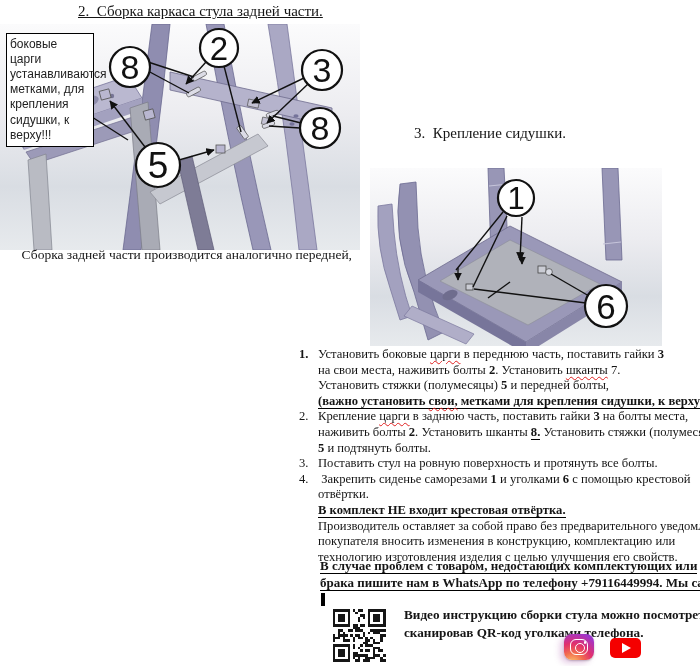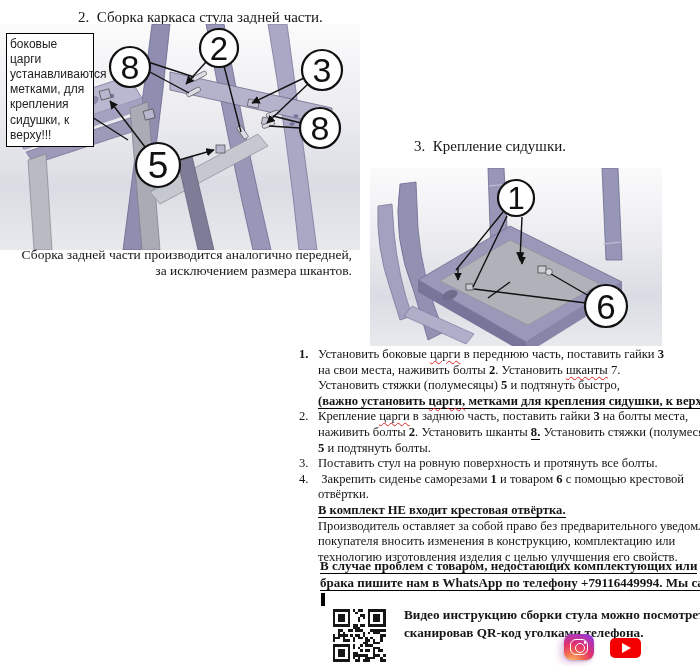--- a/index.html
+++ b/index.html
@@ -1,20 +1,20 @@
 <!DOCTYPE html>
 <html><head>
 <meta charset="utf-8">
 <style>
   html,body{margin:0;padding:0;background:#fff;}
   .page{position:relative;width:700px;height:666px;background:#ffffff;overflow:hidden;
         font-family:"Liberation Serif",serif;color:#151515;}
   .title{position:absolute;font-size:15px;white-space:nowrap;}
-  .t2{left:78px;top:9px;}
-  .t3{left:414px;top:138px;text-align:center;}
+  .t2{left:78px;top:3px;text-decoration:underline;}
+  .t3{left:414px;top:125px;text-align:center;}
   .diagram{position:absolute;background:linear-gradient(180deg,#fbfbfc 0%,#ececf0 40%,#d9dde3 72%,#e7eaed 100%);}
   .d1{left:0;top:24px;width:360px;height:226px;}
   .d2{left:370px;top:168px;width:292px;height:178px;}
   .callout{position:absolute;left:6px;top:9px;width:80px;background:#fff;border:1.6px solid #000;
            font-family:"Liberation Sans",sans-serif;font-size:12px;line-height:1.26;padding:3px 3px;color:#222;}
   .note{position:absolute;left:0;top:247px;width:352px;text-align:right;font-size:13.5px;line-height:15.5px;}
   .list{position:absolute;left:296px;top:347px;width:408px;font-size:12.6px;line-height:15.6px;}
   .li{display:flex;}
   .num{width:22px;flex:0 0 22px;padding-left:3px;box-sizing:border-box;}
   .num.b{font-weight:bold;}
@@ -115,21 +115,20 @@
         <text class="balloon" x="320" y="116" font-size="34" text-anchor="middle">8</text>
         <circle cx="158" cy="141" r="22" fill="#fff" stroke="#111" stroke-width="2.2"></circle>
         <text class="balloon" x="158" y="154" font-size="37" text-anchor="middle">5</text>
       </g>
     </svg>
     <div class="callout">боковые царги устанавливаются метками, для крепления сидушки, к верху!!!</div>
   </div>
 
   <div class="note">
     <div class="tl"><span>Сборка задней части производится аналогично передней,</span></div>
-    <div class="tl"><span>за исключением размера шкантов.</span></div>
   </div>
 
   <div class="title t3">3.&nbsp; Крепление сидушки.</div>
 
   <div class="diagram d2">
     <svg width="292" height="178" viewBox="0 0 292 178">
       <defs>
         <marker id="a2" markerWidth="8" markerHeight="8" refX="5.5" refY="3" orient="auto">
           <path d="M0,0L6,3L0,6Z" fill="#111"></path>
         </marker>
@@ -176,42 +175,42 @@
       </g>
     </svg>
   </div>
 
   <div class="list">
     <div class="li">
       <div class="num b">1.</div>
       <div class="body">
         <div class="tl"><span>Установить боковые </span><span class="r-sp">царги</span><span> в переднюю часть, поставить гайки </span><span class="r-b">3</span></div>
         <div class="tl"><span>на свои места, наживить болты </span><span class="r-b">2</span><span>. Установить </span><span class="r-sp">шканты</span><span> 7.</span></div>
-        <div class="tl"><span>Установить стяжки (полумесяцы) </span><span class="r-b">5</span><span> и подтянуть быстро,</span></div>
-        <div class="tl"><span class="r-b r-u">(важно установить </span><span class="r-b r-u r-sp">царги,</span><span class="r-b r-u"> метками для крепления сидушки, к верху!)</span></div>
+        <div class="tl"><span>Установить стяжки (полумесяцы) </span><span class="r-b">5</span><span> и передней болты,</span></div>
+        <div class="tl"><span class="r-b r-u">(важно установить </span><span class="r-b r-u r-sp">свои,</span><span class="r-b r-u"> метками для крепления сидушки, к верху!)</span></div>
       </div>
     </div>
     <div class="li">
       <div class="num">2.</div>
       <div class="body">
         <div class="tl"><span>Крепление </span><span class="r-sp">царги</span><span> в заднюю часть, поставить гайки </span><span class="r-b">3</span><span> на болты места,</span></div>
         <div class="tl"><span>наживить болты </span><span class="r-b">2</span><span>. Установить шканты </span><span class="r-b r-u">8.</span><span> Установить стяжки (полумесяцы)</span></div>
         <div class="tl"><span class="r-b">5</span><span> и подтянуть болты.</span></div>
       </div>
     </div>
     <div class="li">
       <div class="num">3.</div>
       <div class="body">
         <div class="tl"><span>Поставить стул на ровную поверхность и протянуть все болты.</span></div>
       </div>
     </div>
     <div class="li">
       <div class="num">4.</div>
       <div class="body">
-        <div class="tl"><span>&nbsp;Закрепить сиденье саморезами </span><span class="r-b">1</span><span> и товаром </span><span class="r-b">6</span><span> с помощью крестовой</span></div>
+        <div class="tl"><span>&nbsp;Закрепить сиденье саморезами </span><span class="r-b">1</span><span> и уголками </span><span class="r-b">6</span><span> с помощью крестовой</span></div>
         <div class="tl"><span>отвёртки.</span></div>
         <div class="tl"><span class="r-b r-u">В комплект НЕ входит крестовая отвёртка.</span></div>
         <div class="tl"><span>Производитель оставляет за собой право без предварительного уведомления</span></div>
         <div class="tl"><span>покупателя вносить изменения в конструкцию, комплектацию или</span></div>
         <div class="tl"><span>технологию изготовления изделия с целью улучшения его свойств.</span></div>
       </div>
     </div>
   </div>
 
   <div class="contact">

